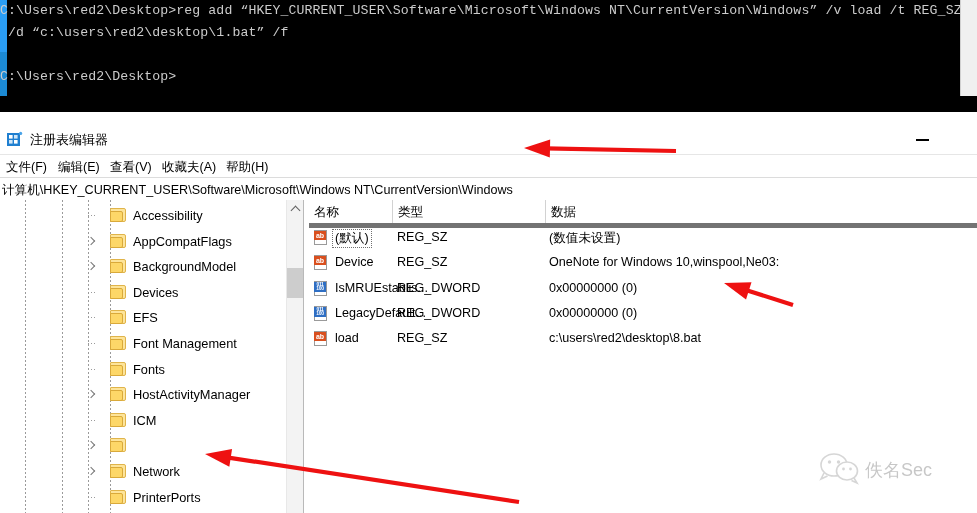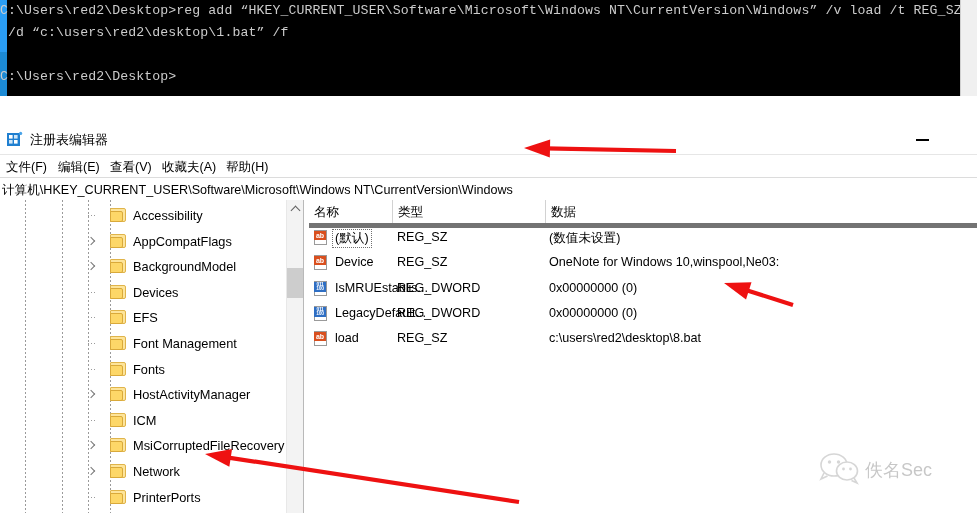--- a/index.html
+++ b/index.html
@@ -5,21 +5,21 @@
   html,body{margin:0;padding:0;}
   body{
     width:977px;height:513px;overflow:hidden;
     background:#ffffff;
     font-family:"Liberation Sans","DejaVu Sans",sans-serif;
     position:relative;
   }
 
   
   #console{
-    position:absolute;left:0;top:0;width:977px;height:96px;
+    position:absolute;left:0;top:0;width:977px;height:112px;
     background:#000000;overflow:hidden;
   }
   #console-scroll-left{
     position:absolute;left:0;top:0;width:7px;height:96px;
     background:#1c8ad4;
   }
   #console-scroll-left .thumb{
     position:absolute;left:0;top:0;width:7px;height:52px;background:#2a9df4;
   }
   #console-scroll-right{
@@ -339,21 +339,20 @@
               <span class="front"></span>
             </span>
             <span class="tlabel" style="left: 130px;">ICM</span>
           </div>
           <div class="tnode" style="top: 235.4px;">
             <span class="twist closed" style="left: 86px;"></span>
             <span class="folder" style="left: 110px;">
               <span class="back"></span>
               <span class="front"></span>
             </span>
-            <span class="tlabel" style="left: 130px;">MsiCorruptedFileRecovery</span>
           </div>
           <div class="tnode" style="top: 261px;">
             <span class="twist closed" style="left: 86px;"></span>
             <span class="folder" style="left: 110px;">
               <span class="back"></span>
               <span class="front"></span>
             </span>
             <span class="tlabel" style="left: 130px;">Network</span>
           </div>
           <div class="tnode" style="top: 286.6px;">

